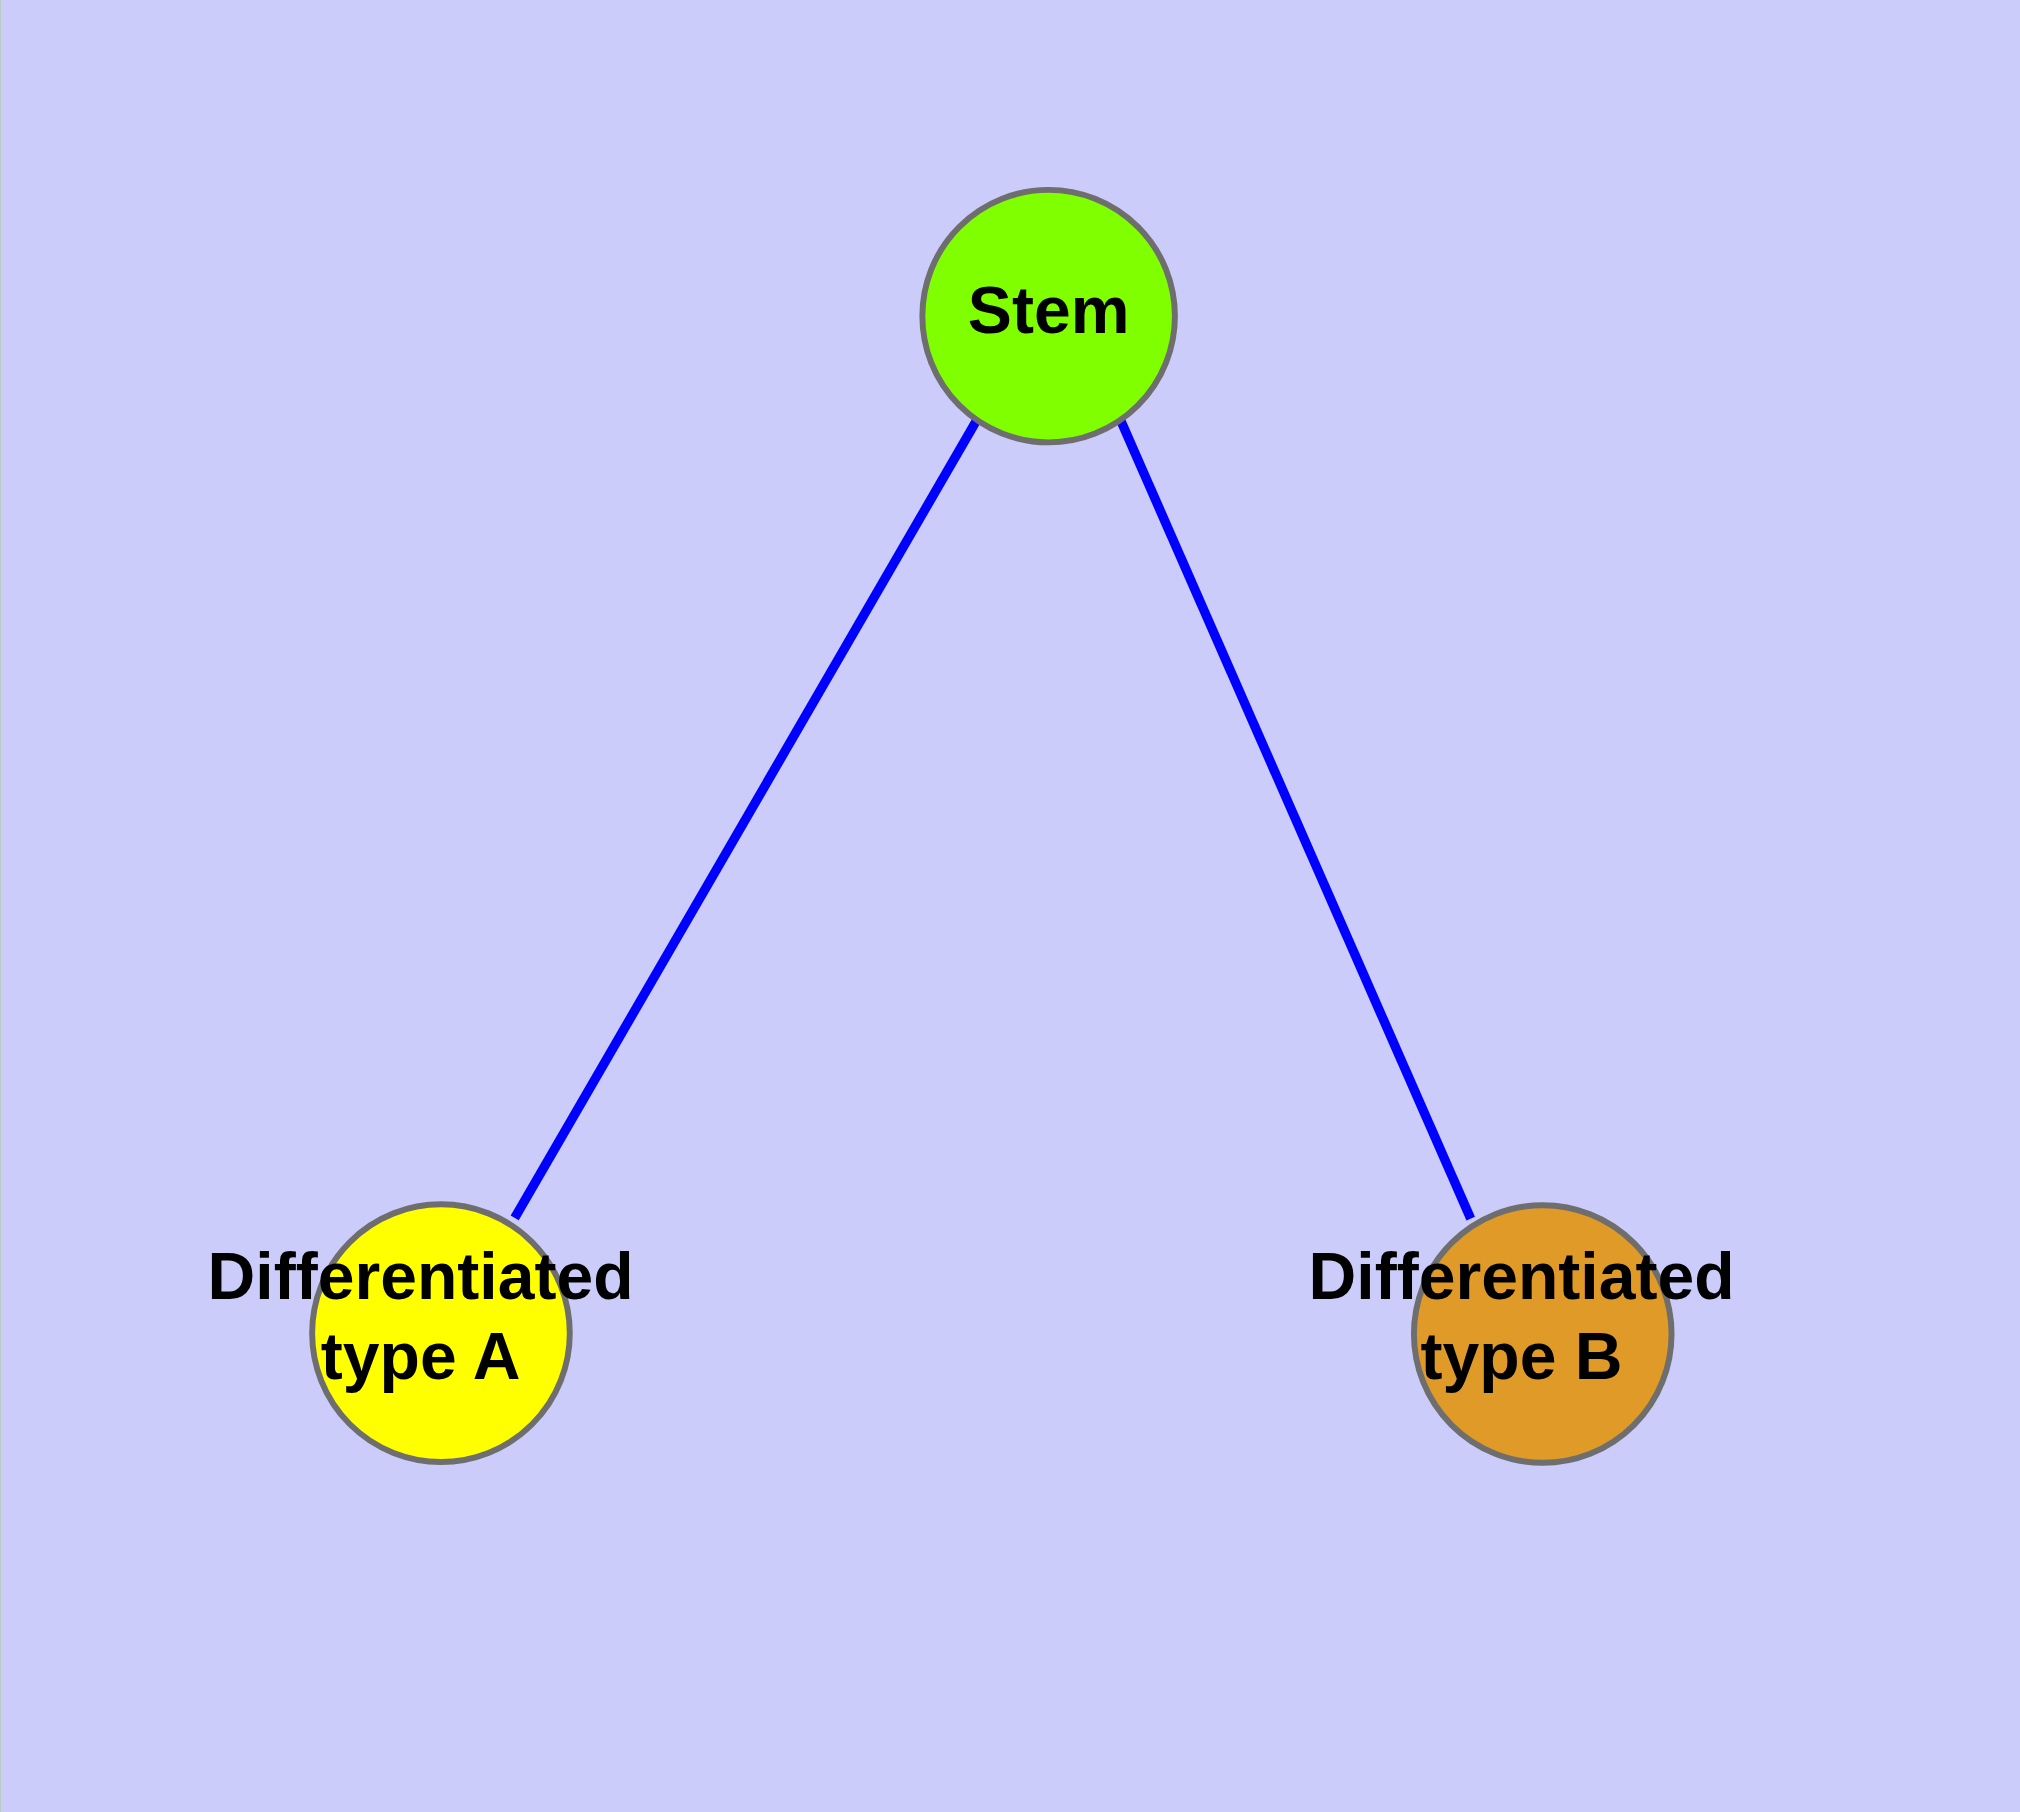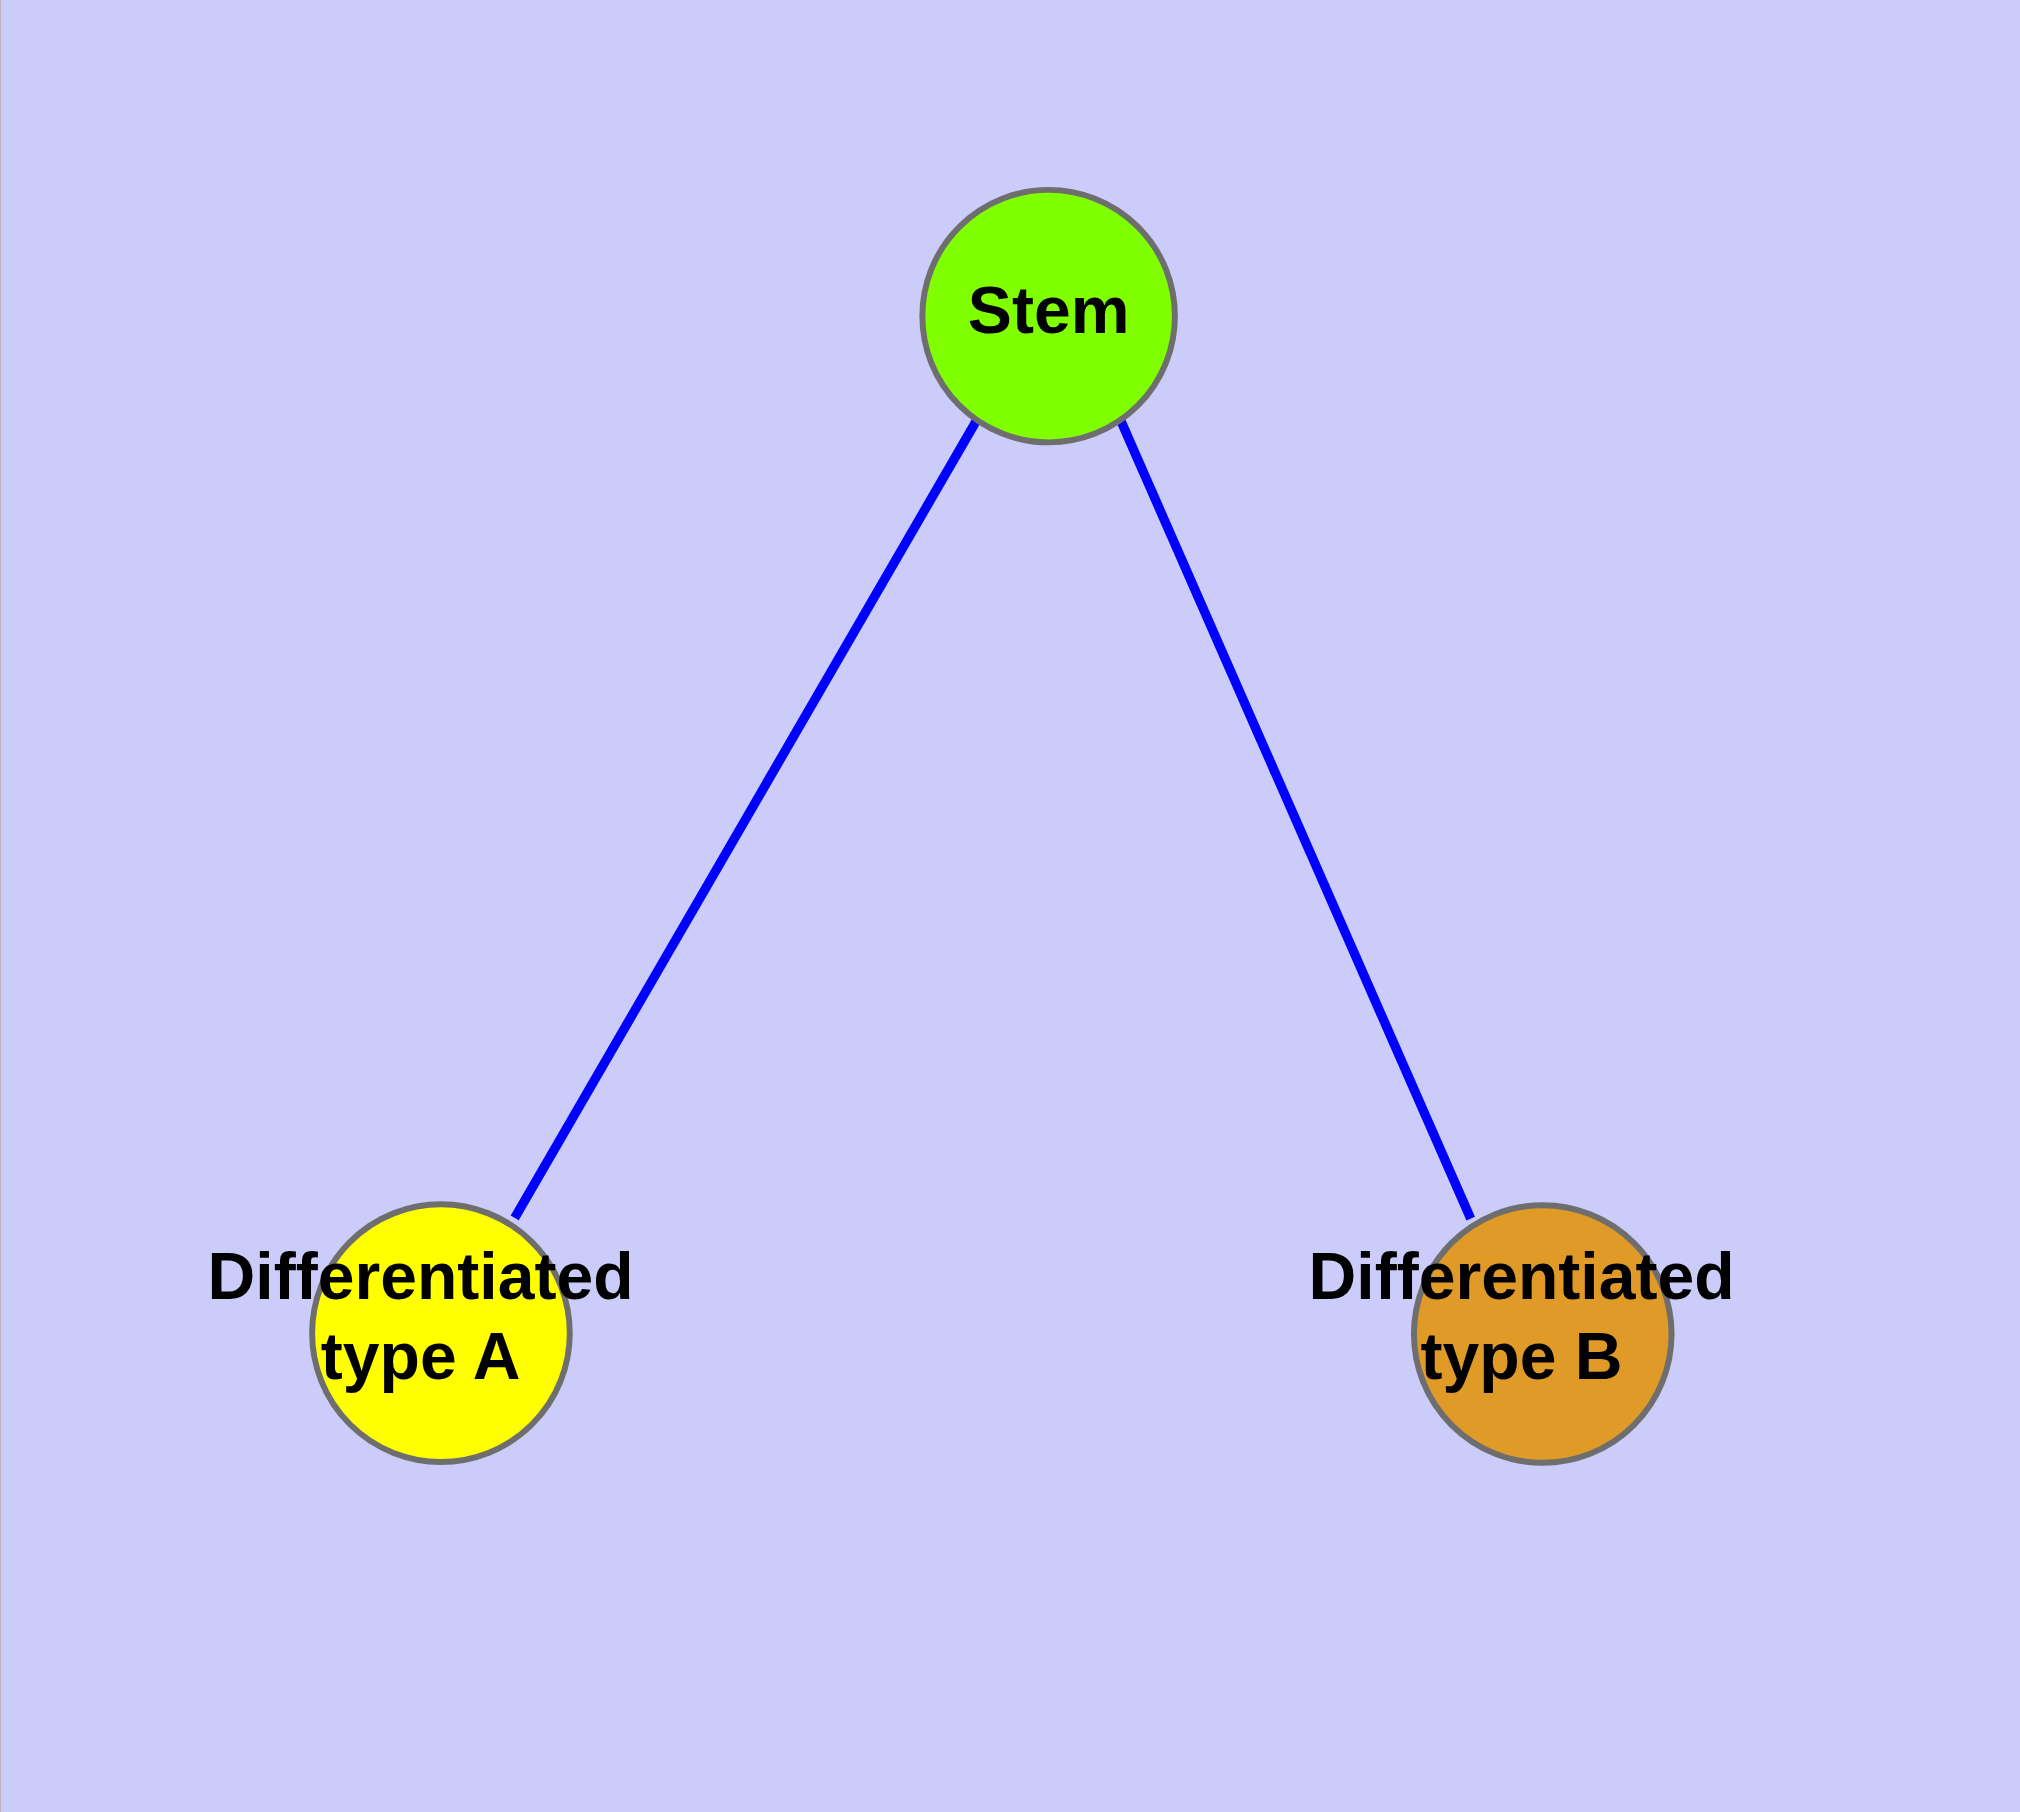--- a/index.html
+++ b/index.html
@@ -5,21 +5,21 @@
 <style>
   html, body {
     margin: 0;
     padding: 0;
     background: #ccccfa;
   }
   #canvas {
     position: relative;
     width: 2021px;
     height: 1812px;
-    background: #a16207;
+    background: #84cc16;
     overflow: hidden;
     font-family: "Liberation Sans", "DejaVu Sans", sans-serif;
   }
   #graph-svg {
     position: absolute;
     left: 0;
     top: 0;
     width: 2021px;
     height: 1812px;
     display: block;

